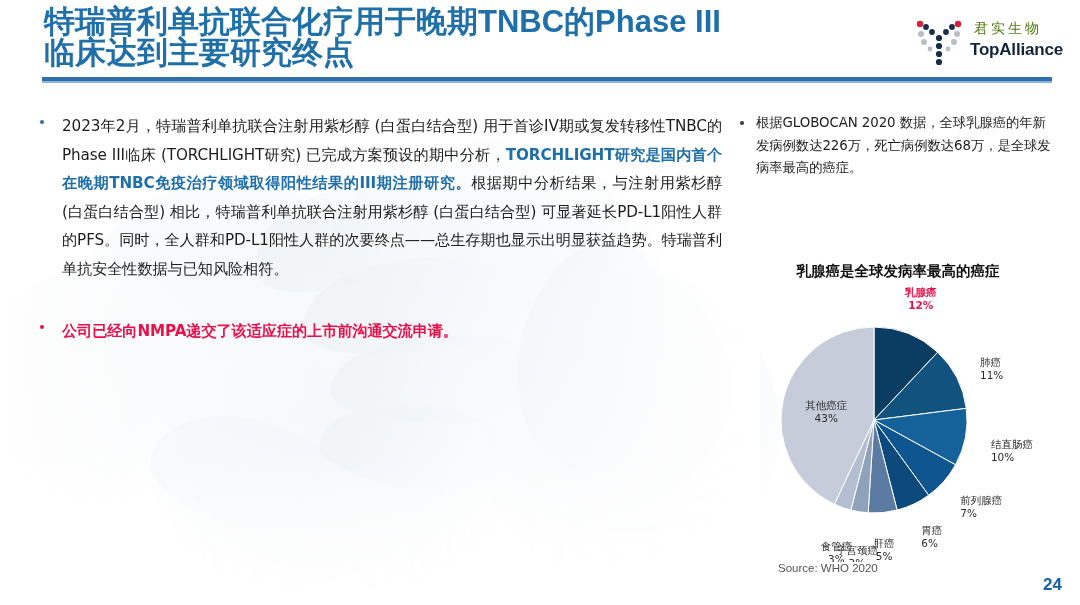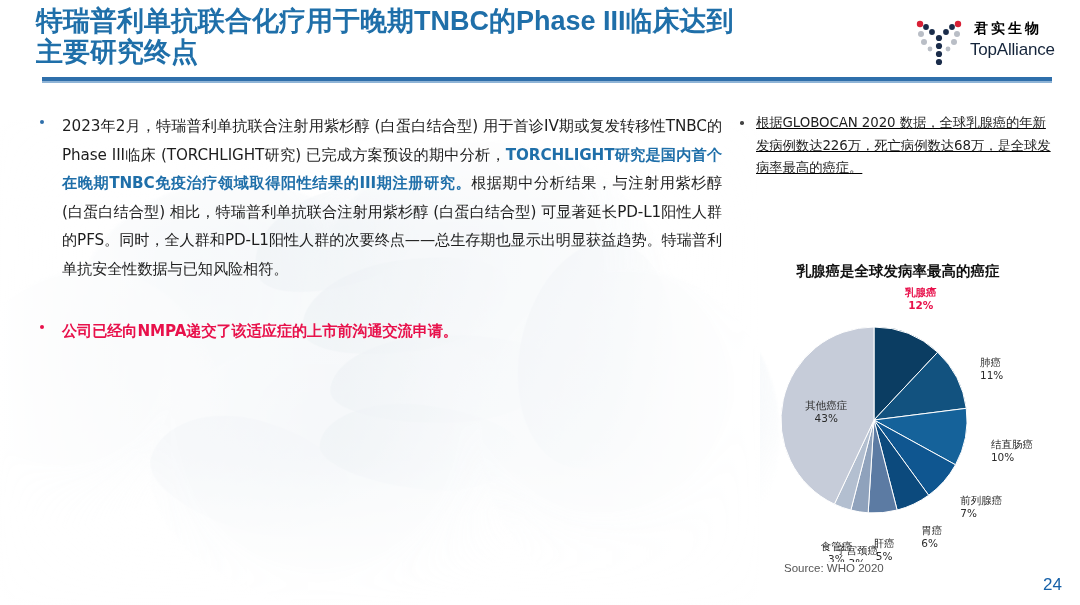--- a/index.html
+++ b/index.html
@@ -49,43 +49,43 @@
   .bg-photo .f5{left:150px;top:300px;width:200px;height:110px;transform:rotate(16deg);}
   .bg-photo .f6{left:520px;top:120px;width:150px;height:230px;transform:rotate(12deg);border-radius:50%;}
   .bg-photo .veil{
     position:absolute;inset:0;
     background:linear-gradient(90deg,#fff 0%,rgba(255,255,255,.55) 18%,rgba(255,255,255,.25) 45%,rgba(255,255,255,.55) 80%,#fff 100%),
                linear-gradient(180deg,#fff 0%,rgba(255,255,255,.2) 22%,rgba(255,255,255,.35) 70%,#fff 100%);
   }
 
   
   .title{
-    position:absolute;left:36px;top:6px;width:700px;
+    position:absolute;left:44px;top:6px;width:700px;
     color:#1f6fa9;
-    font-size:27px;line-height:31px;font-weight:bold;
+    font-size:31px;line-height:31px;font-weight:bold;
     letter-spacing:0px;
   }
   .rule{
     position:absolute;left:42px;top:77px;width:1010px;height:4px;
     background:#2f6fab;
     box-shadow:0 2px 0 0 #8fb4d6;
   }
   .logo{
     position:absolute;right:22px;top:14px;
     width:150px;height:56px;
   }
   .logo-mark{position:absolute;left:0;top:1px;width:62px;height:54px;}
   .logo-cn{
     position:absolute;left:66px;top:6px;
-    font-size:14px;font-weight:bold;color:#000000;letter-spacing:3px;
+    font-size:14px;font-weight:normal;color:#4d7c0f;letter-spacing:3px;
     font-family:"DejaVu Sans","Liberation Sans",sans-serif;
   }
   .logo-en{
     position:absolute;left:62px;top:26px;
-    font-size:17px;font-weight:normal;color:#14243a;letter-spacing:-.2px;
+    font-size:17px;font-weight:bold;color:#14243a;letter-spacing:-.2px;
   }
 
   
   .col-left{position:absolute;left:32px;top:112px;width:690px;}
   .col-right{position:absolute;left:738px;top:112px;width:320px;}
 
   .bullet{
     position:relative;
     padding-left:30px;
     margin-bottom:16px;
@@ -101,46 +101,46 @@
     font-size:15.2px;line-height:28.5px;
     color:#1d1d1d;
     text-align:justify;
     font-family:"DejaVu Sans","Liberation Sans",sans-serif;
     letter-spacing:-.1px;
   }
   .hl{color:#1f6fa9;font-weight:bold;}
   .redtxt{color:#e8114b;font-weight:bold;}
 
   
-  .col-right .bullet{padding-left:18px;margin-bottom:12px;text-decoration:underline;}
+  .col-right .bullet{padding-left:18px;margin-bottom:12px;}
   .col-right .bullet > .dot{
     left:2px;top:9px;width:3.5px;height:3.5px;background:#444;
   }
   .col-right .bullet p{
     font-size:13.4px;line-height:22.5px;text-align:left;color:#1d1d1d;
   }
 
   
   .chart-wrap{
     position:absolute;left:738px;top:262px;width:332px;height:300px;
   }
   .chart-title{
     position:absolute;left:0;top:0;width:320px;
     text-align:center;
     font-size:14.5px;font-weight:bold;color:#111;
     font-family:"DejaVu Sans","Liberation Sans",sans-serif;
   }
   .chart-svg{position:absolute;left:0;top:18px;}
   .src{
-    position:absolute;left:46px;top:300px;
+    position:absolute;left:40px;top:300px;
     font-size:11.5px;color:#555;
   }
   .pagenum{
     position:absolute;right:18px;bottom:10px;
-    font-size:17px;font-weight:normal;color:#1560a8;
+    font-size:17px;font-weight:bold;color:#1560a8;
   }
   .pie-lbl{
     font-family:"DejaVu Sans","Liberation Sans",sans-serif;
     font-size:10.5px;fill:#2b2b2b;
   }
   .pie-lbl.hi{fill:#e8114b;font-weight:bold;}
 </style>
 </head>
 <body>
 

